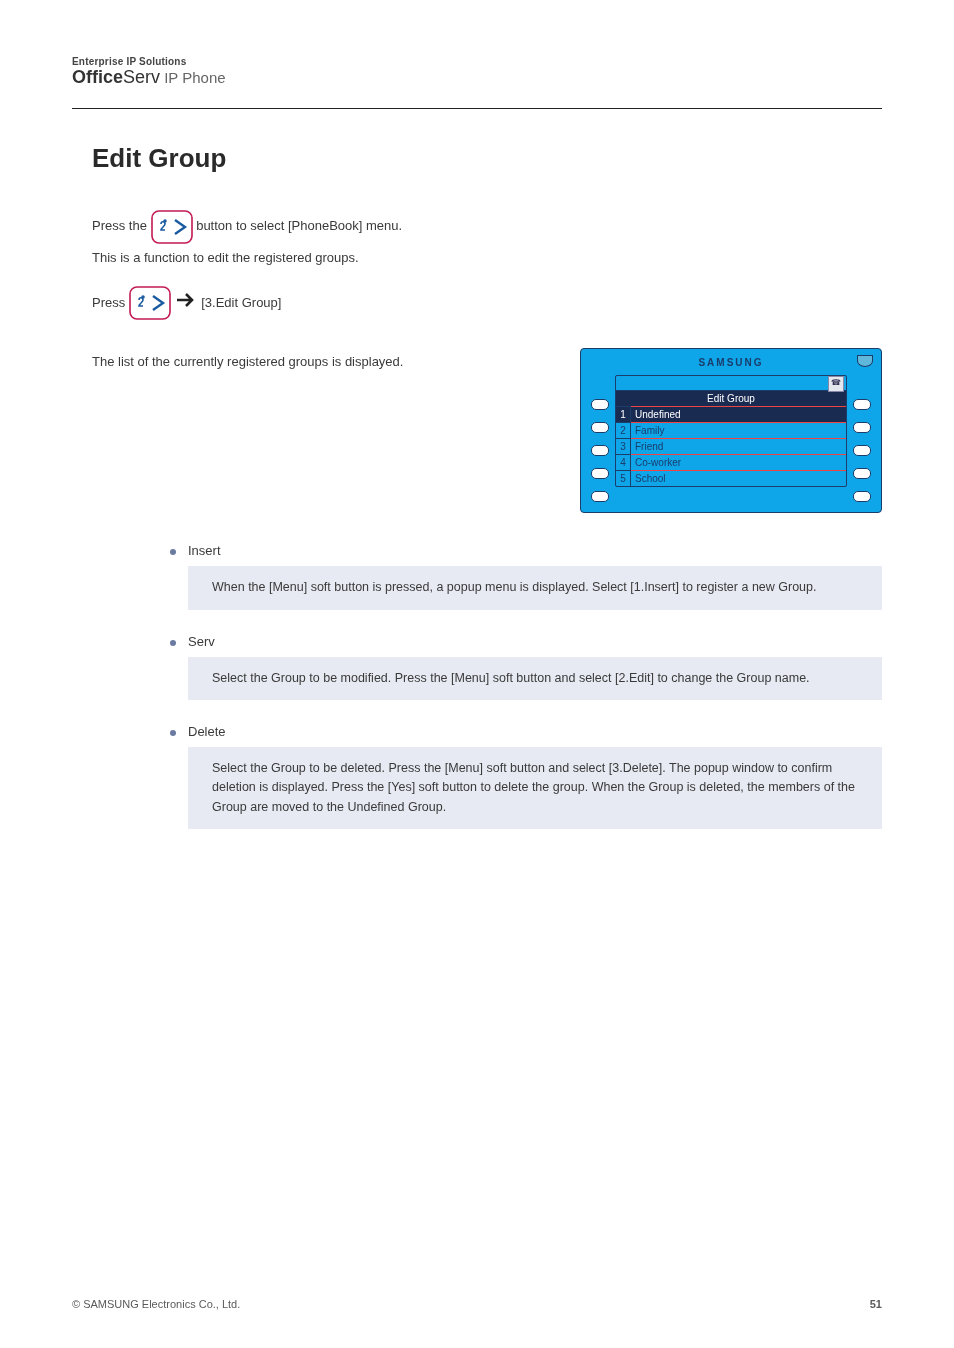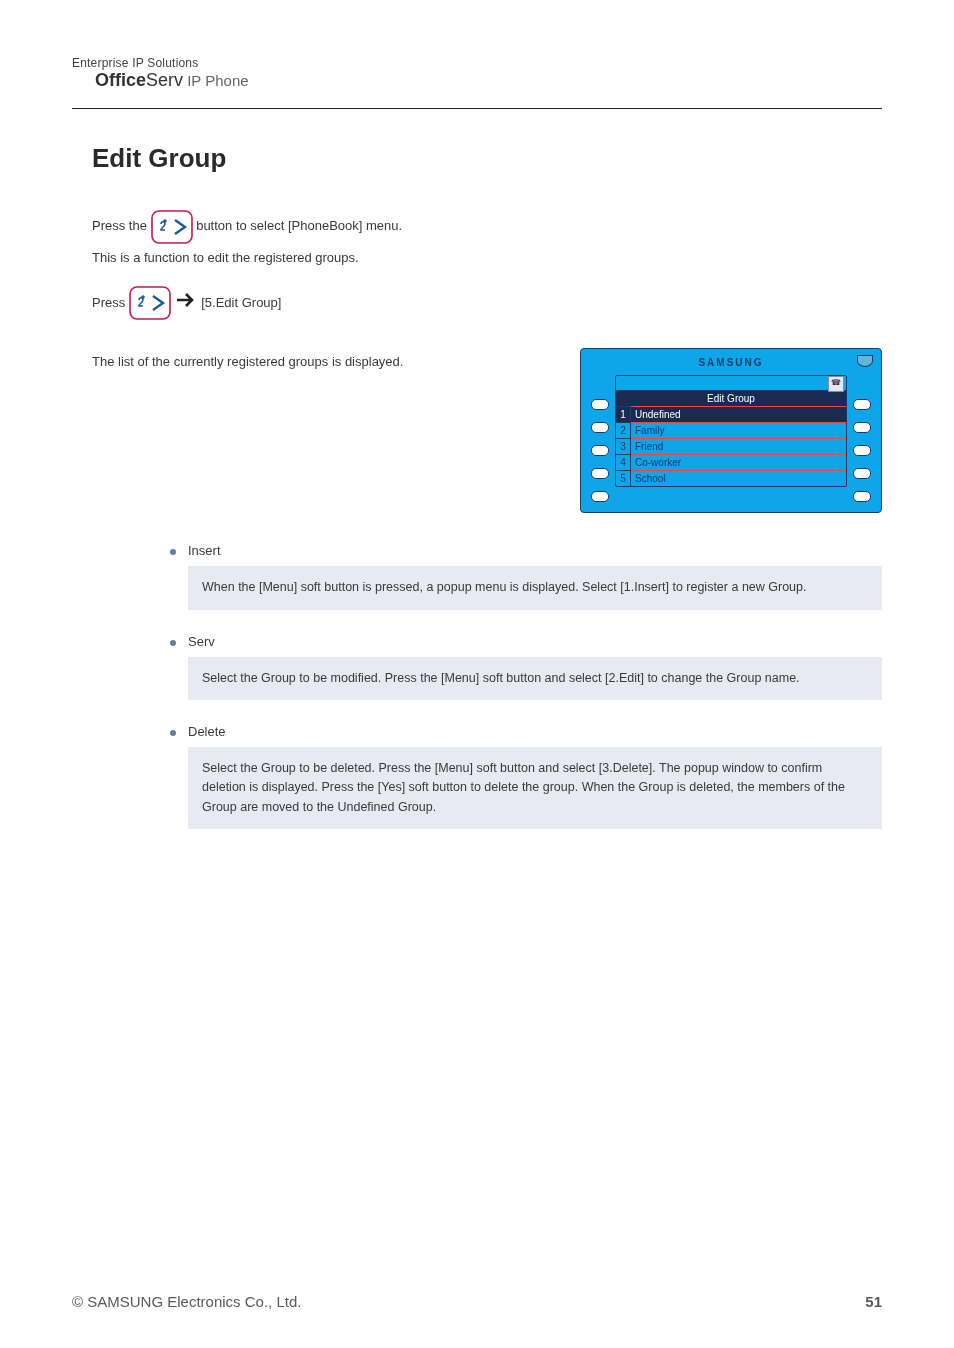--- a/index.html
+++ b/index.html
@@ -1,21 +1,21 @@
 <!DOCTYPE html>
 <html><head>
 <meta charset="utf-8">
 <style>
   html,body{margin:0;padding:0;background:#fff;font-family:Arial,Helvetica,sans-serif;color:#333;}
   .page{box-sizing:border-box;width:954px;min-height:1348px;margin:0 auto;position:relative;padding:56px 72px 40px 72px;}
   .header-region{height:52px;position:relative;}
   .brand-block{position:absolute;left:0;top:0;}
-  .brand-small{font-size:12px;color:#444;letter-spacing:.2px;}
+  .brand-small{font-size:10px;color:#444;letter-spacing:.2px;font-weight:bold;}
   .brand-line{font-size:18px;color:#333;}
-  .brand-bold{font-weight:800;margin-left:23px;}
+  .brand-bold{font-weight:800;}
   .brand-mid{font-weight:400;}
   .brand-thin{font-weight:300;color:#666;font-size:15px;}
   .rule{border:none;border-top:1px solid #222;margin:0;}
   .content{padding-top:34px;margin-left:20px;}
   h2.section-title{font-size:26px;font-weight:700;margin:0 0 8px 0;color:#2a2a2a;}
   p.body{font-size:13px;line-height:1.55;margin:4px 0;color:#3a3a3a;}
   .icon-key{display:inline-block;vertical-align:middle;}
   .icon-key svg{display:block;}
   .step-row{display:flex;align-items:flex-start;margin-top:28px;}
   .step-left{flex:1 1 auto;}
@@ -35,22 +35,22 @@
   .lcd-row{display:flex;font-size:10px;}
   .lcd-row-num{width:14px;text-align:center;border-right:1px solid #1a3d6b;border-top:1px solid #1a3d6b;color:#1a3d6b;padding:2px 0;}
   .lcd-row-label{flex:1;border-top:1px solid #ef4444;padding:2px 4px;color:#1a3d6b;}
   .lcd-row.sel .lcd-row-num{background:#1a2b52;color:#fff;}
   .lcd-row.sel .lcd-row-label{background:#1a2b52;color:#fff;}
   .item-list{margin-top:30px;}
   .item{margin:24px 0 0 78px;}
   .item-head{display:flex;align-items:flex-start;gap:12px;}
   .bullet{width:6px;height:6px;border-radius:50%;background:#6a7aa0;margin-top:6px;flex:0 0 auto;}
   .item-title{font-size:13px;color:#3a3a3a;}
-  .item-box{margin:8px 0 0 18px;background:#e7eaf2;padding:12px 14px;font-size:12.5px;line-height:1.55;color:#3a3a3a;}
-  .footer{position:absolute;bottom:38px;left:72px;right:72px;font-size:15px;color:#5a5a5a;text-decoration:underline;}
+  .item-box{margin:8px 0 0 18px;background:#e7eaf2;padding:12px 24px;font-size:12.5px;line-height:1.55;color:#3a3a3a;}
+  .footer{position:absolute;bottom:38px;left:72px;right:72px;font-size:11px;color:#5a5a5a;text-decoration:underline;}
   .footer .copy{float:left;}
   .footer .pg{float:right;font-weight:700;}
 </style>
 </head>
 <body>
 
 <div class="page">
 
   <div class="header-region">
     <div class="brand-block">
@@ -92,21 +92,21 @@
             <circle cx="14" cy="11" r="1"></circle>
           </g>
           <path d="M24 10 L34 17 L24 24" fill="none" stroke="#1a5aa0" stroke-width="2.4"></path>
         </svg>
       </span>
       <span>
         <svg width="22" height="18" viewBox="0 0 22 18">
             <path d="M2 9 H16 M11 3 L17 9 L11 15" fill="none" stroke="#222" stroke-width="2.6"></path>
           </svg>
       </span>
-      <span>[5.Edit Group]</span>
+      <span>[3.Edit Group]</span>
     </p>
 
     <div class="step-row">
       <div class="step-left">
         <p class="body">The list of the currently registered groups is displayed.</p>
       </div>
       <div class="step-right">
         <div class="phone-screen">
           <div class="phone-top">
             <div class="phone-brand">SAMSUNG</div>

